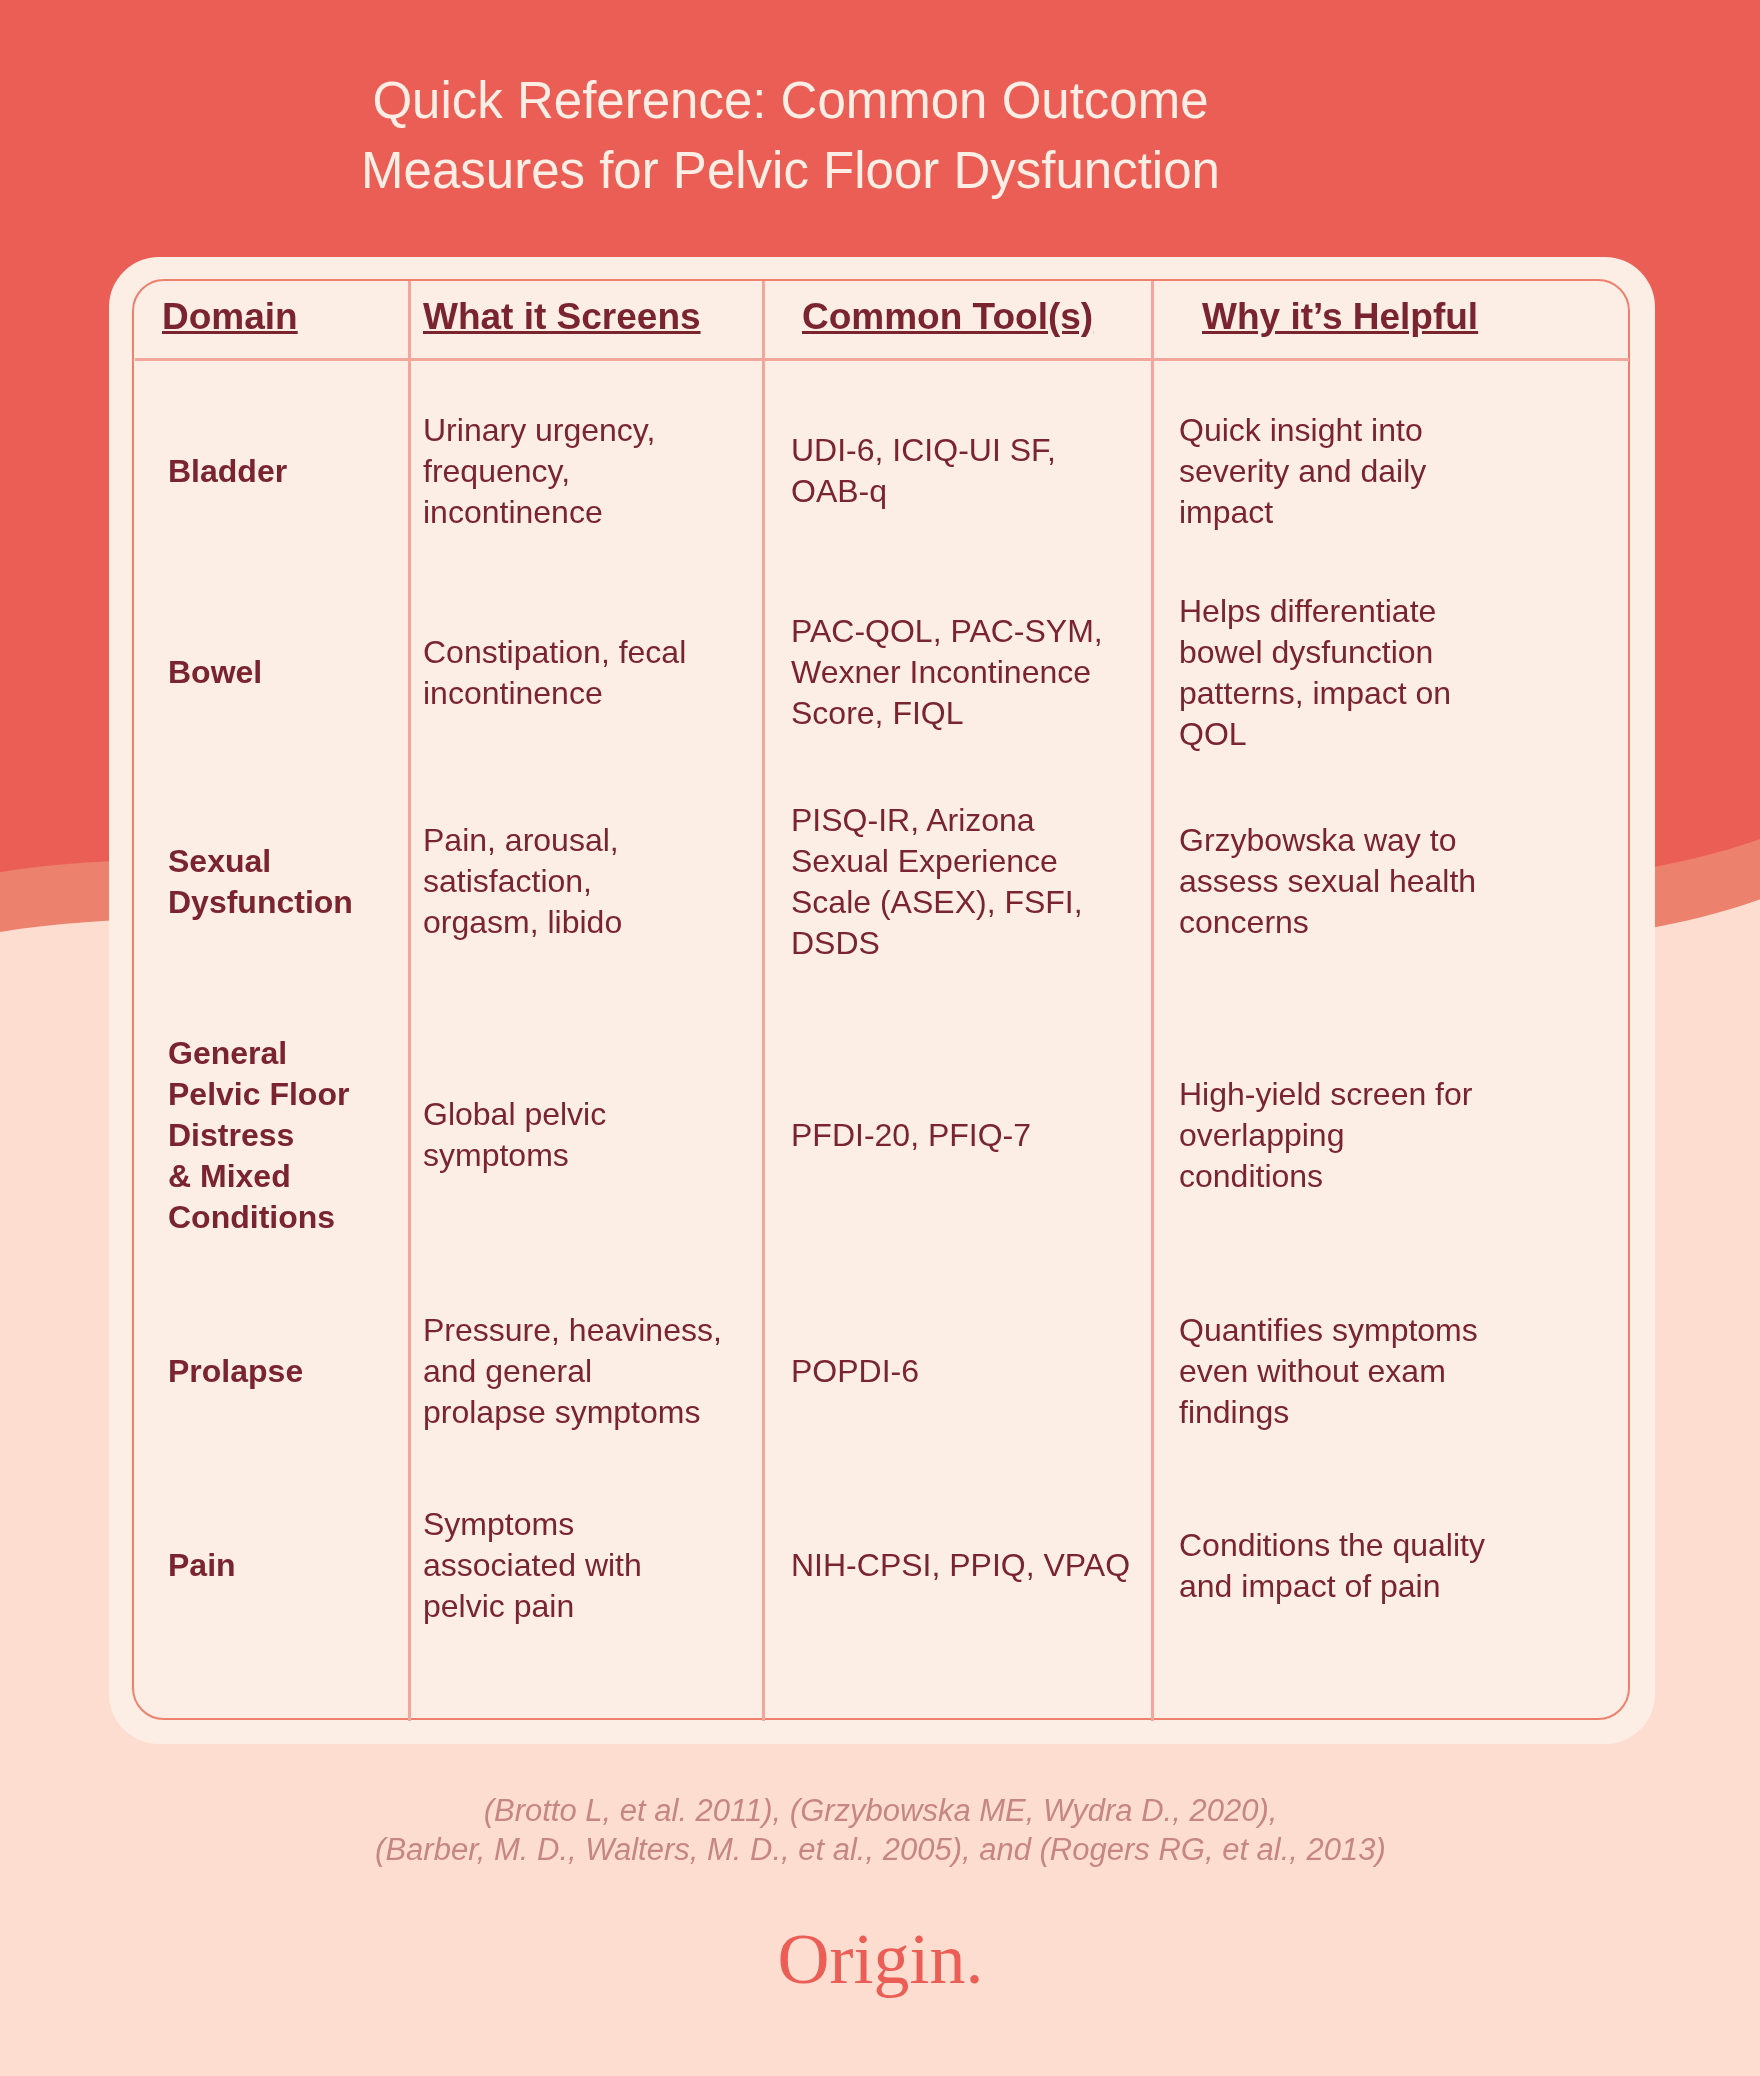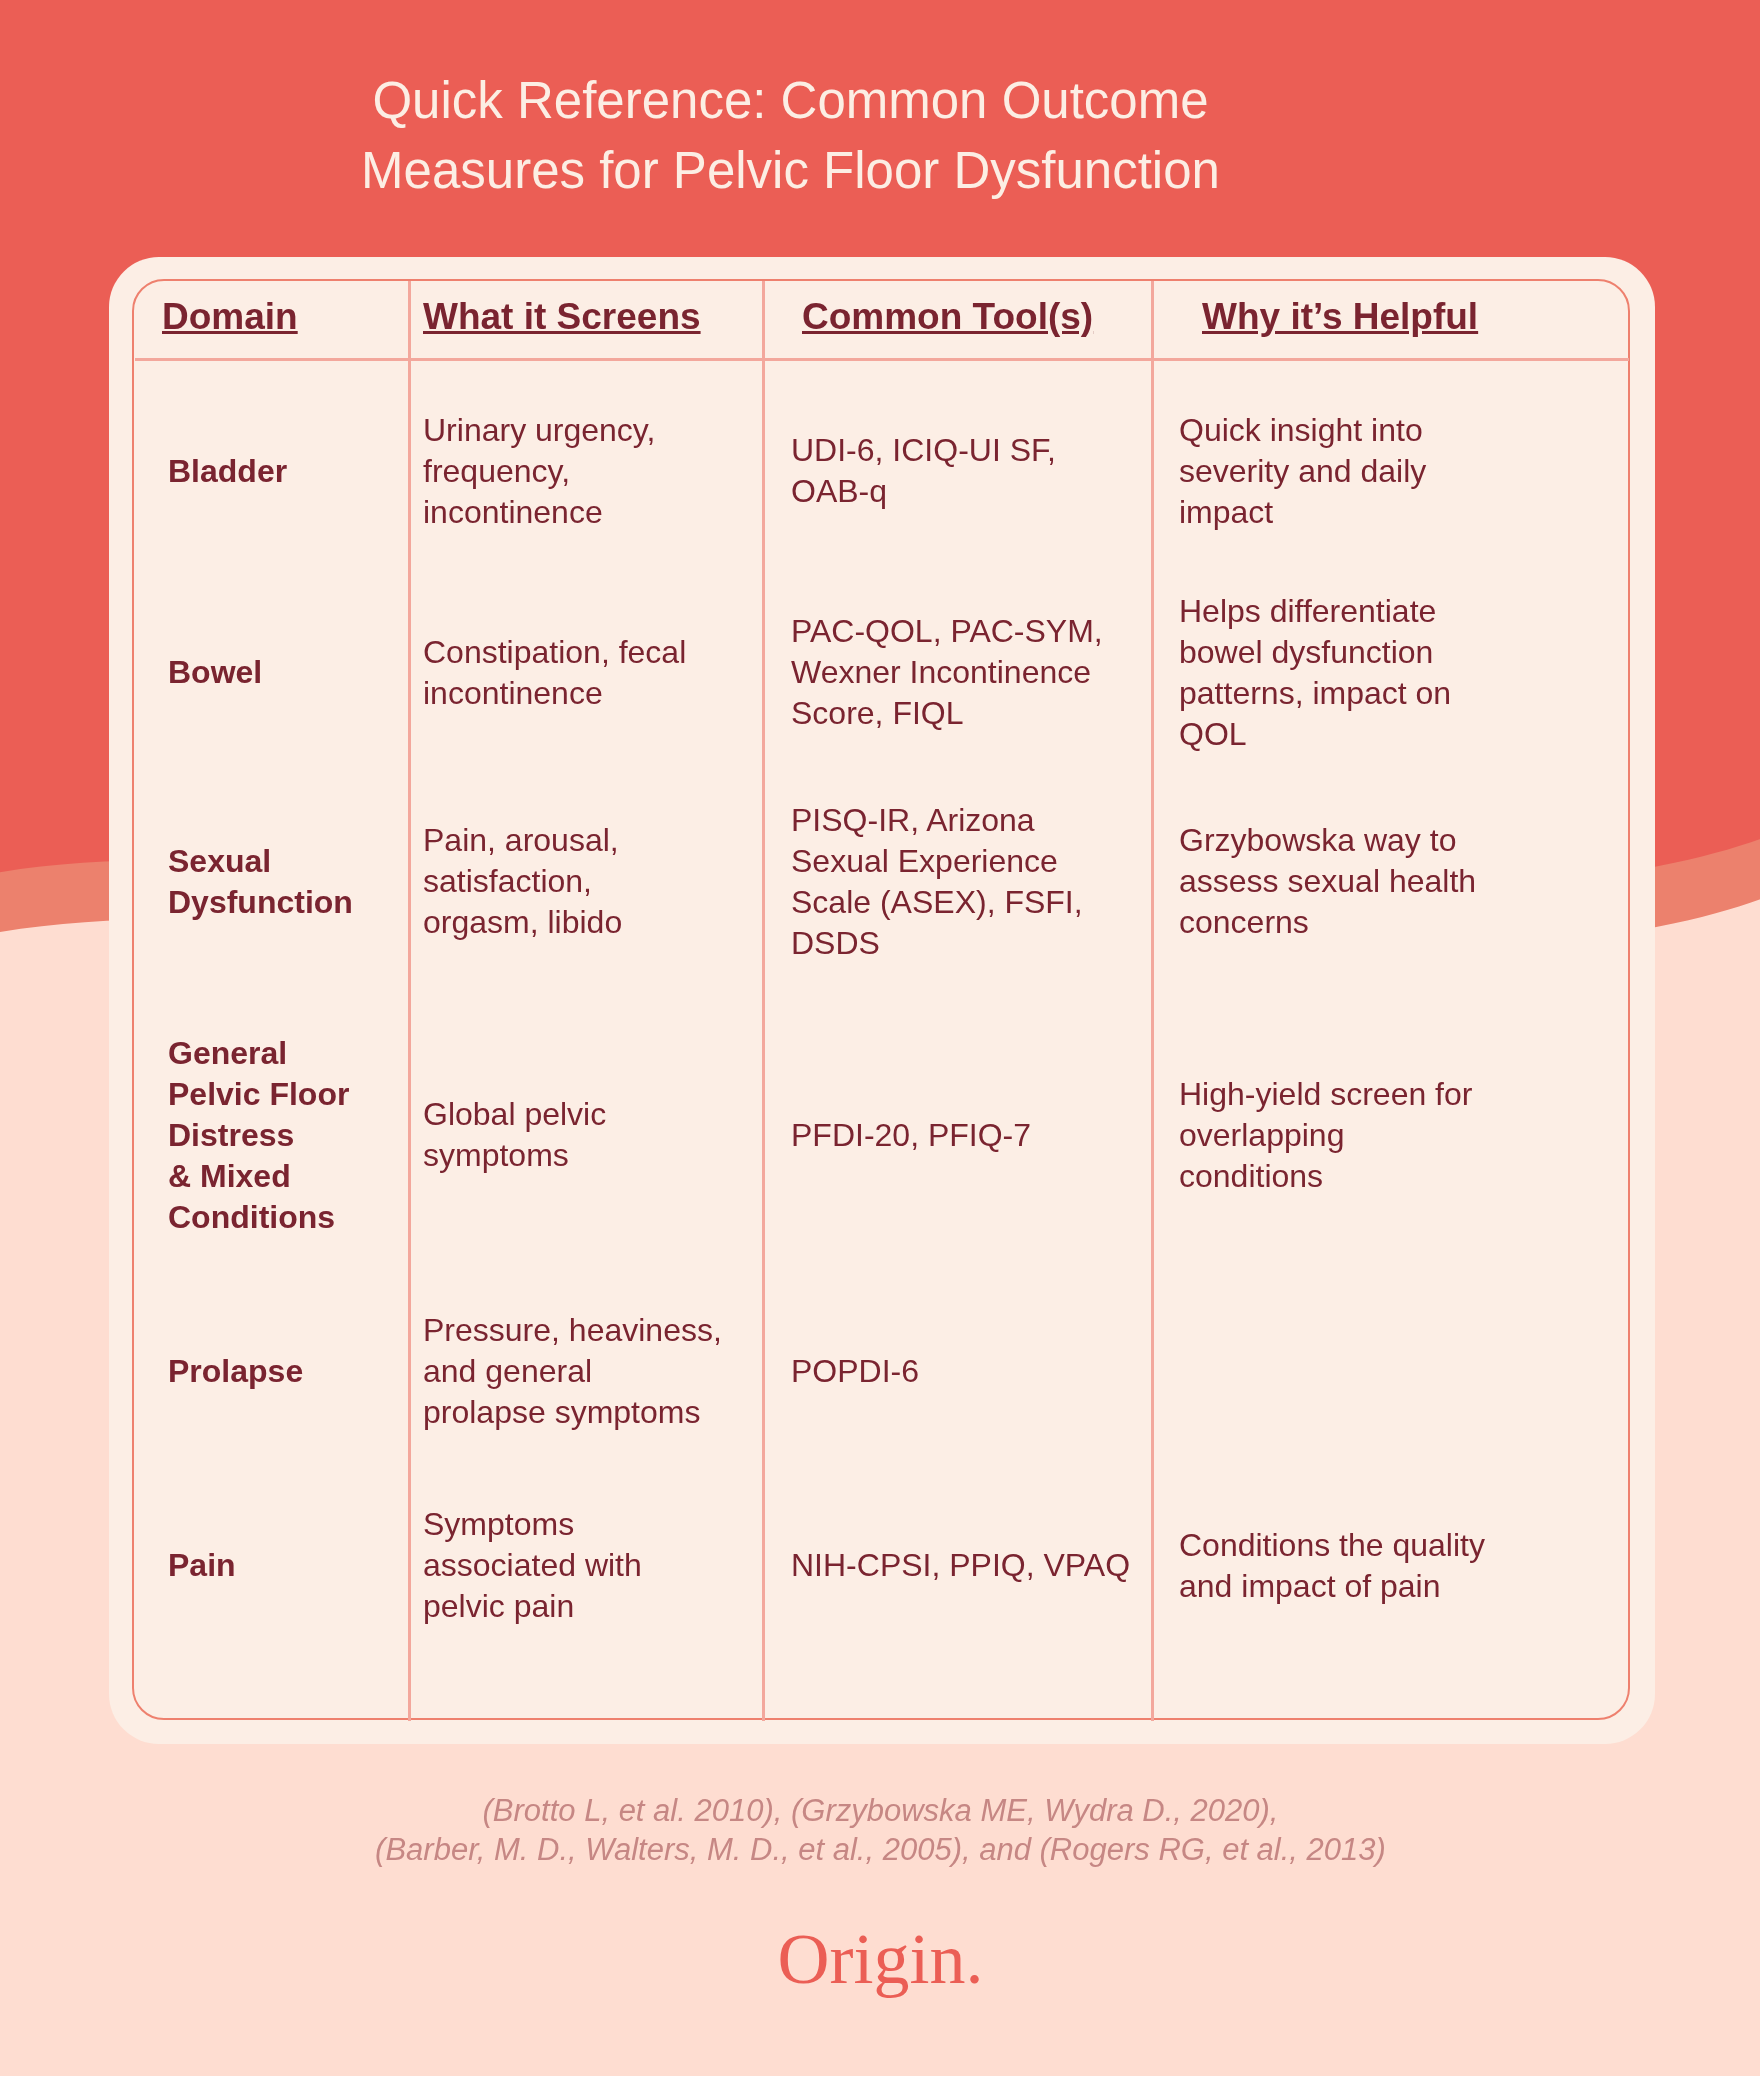--- a/index.html
+++ b/index.html
@@ -177,20 +177,27 @@
     <span>Pressure, heaviness,</span>
     <span>and general</span>
     <span>prolapse symptoms</span>
   </div>
     </div>
   <div class="cell tools">
       <div>
     <span>POPDI-6</span>
   </div>
     </div>
+  <div class="cell why">
+      <div>
+    <span>Quantifies symptoms</span>
+    <span>even without exam</span>
+    <span>findings</span>
+  </div>
+    </div>
 </div>
 
 <div class="row" style="top:1487px;height:157px">
   <div class="cell domain">
       <div>
     <span>Pain</span>
   </div>
     </div>
   <div class="cell screens">
       <div>
@@ -206,18 +213,18 @@
     </div>
   <div class="cell why">
       <div>
     <span>Conditions the quality</span>
     <span>and impact of pain</span>
   </div>
     </div>
 </div>
 
 <div class="cite">
-  <div>(Brotto L, et al. 2010), (Grzybowska ME, Wydra D., 2020),</div>
+  <div>(Brotto L, et al. 2011), (Grzybowska ME, Wydra D., 2020),</div>
   <div>(Barber, M. D., Walters, M. D., et al., 2005), and (Rogers RG, et al., 2013)</div>
 </div>
 
 <div class="logo">Origin.</div>
 
 
 </body></html>

